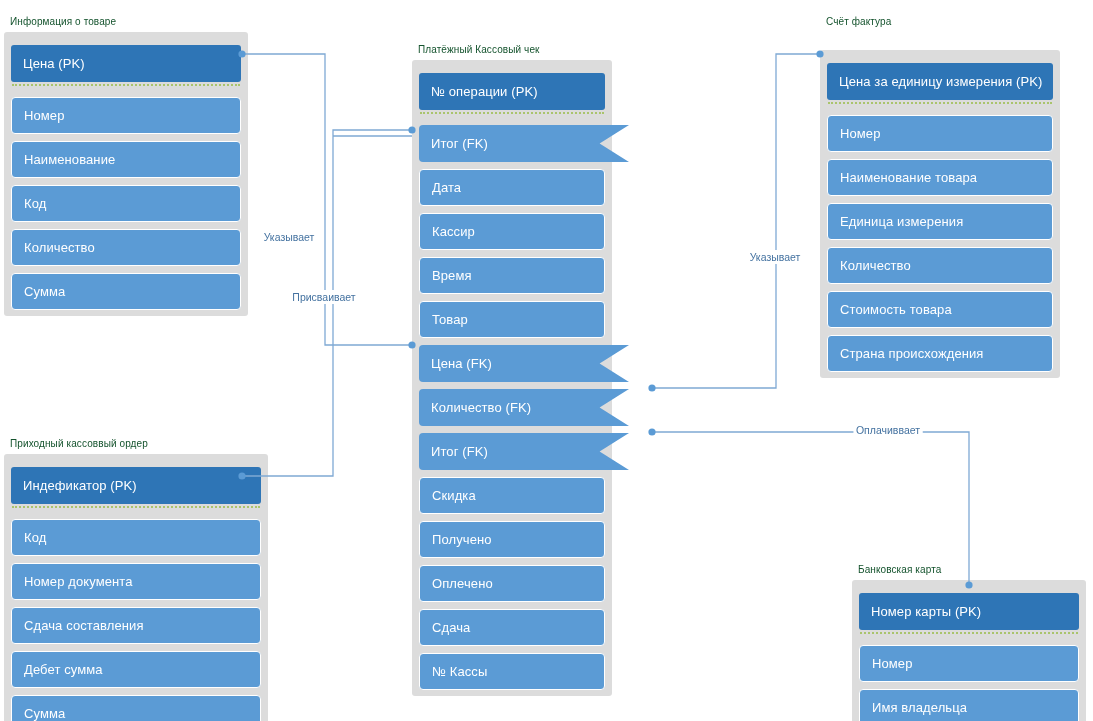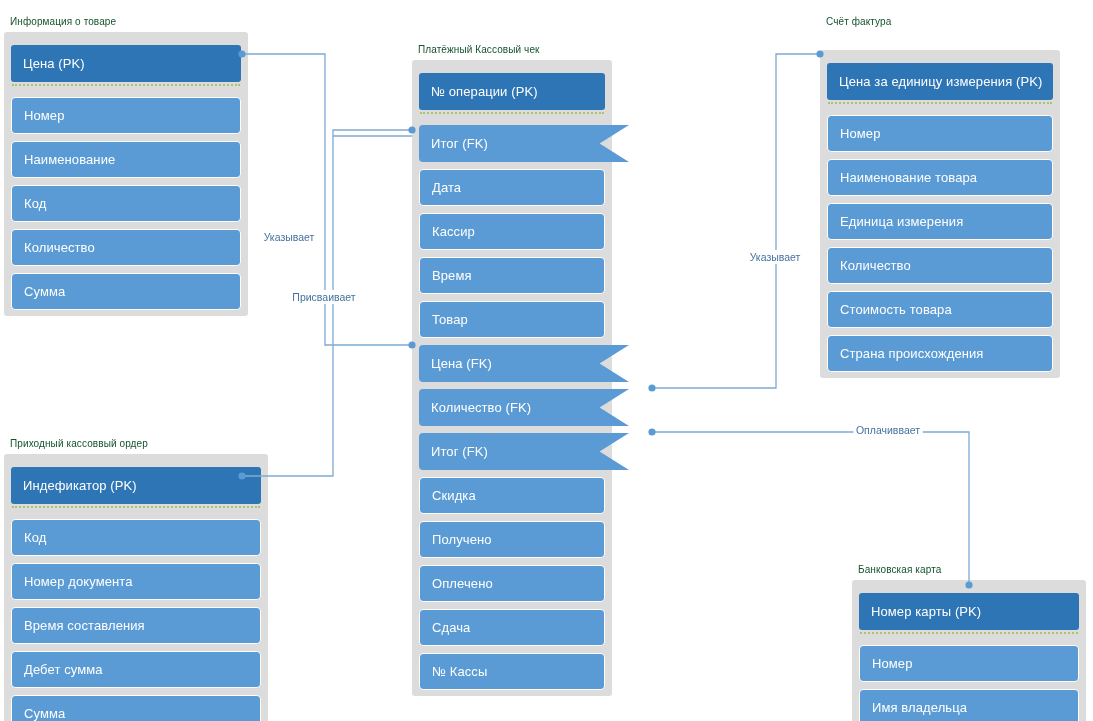--- a/index.html
+++ b/index.html
@@ -229,21 +229,21 @@
             <span class="row-label">Индефикатор  (PK)</span>
           </div>
           <div class="pk-sep"></div>
           <div class="row">
             <span class="row-label">Код</span>
           </div>
           <div class="row">
             <span class="row-label">Номер документа</span>
           </div>
           <div class="row">
-            <span class="row-label">Время составления</span>
+            <span class="row-label">Сдача составления</span>
           </div>
           <div class="row">
             <span class="row-label">Дебет сумма</span>
           </div>
           <div class="row">
             <span class="row-label">Сумма</span>
           </div>
         </div>
       </div>
       <div class="entity" style="left: 852px; top: 552px;">

